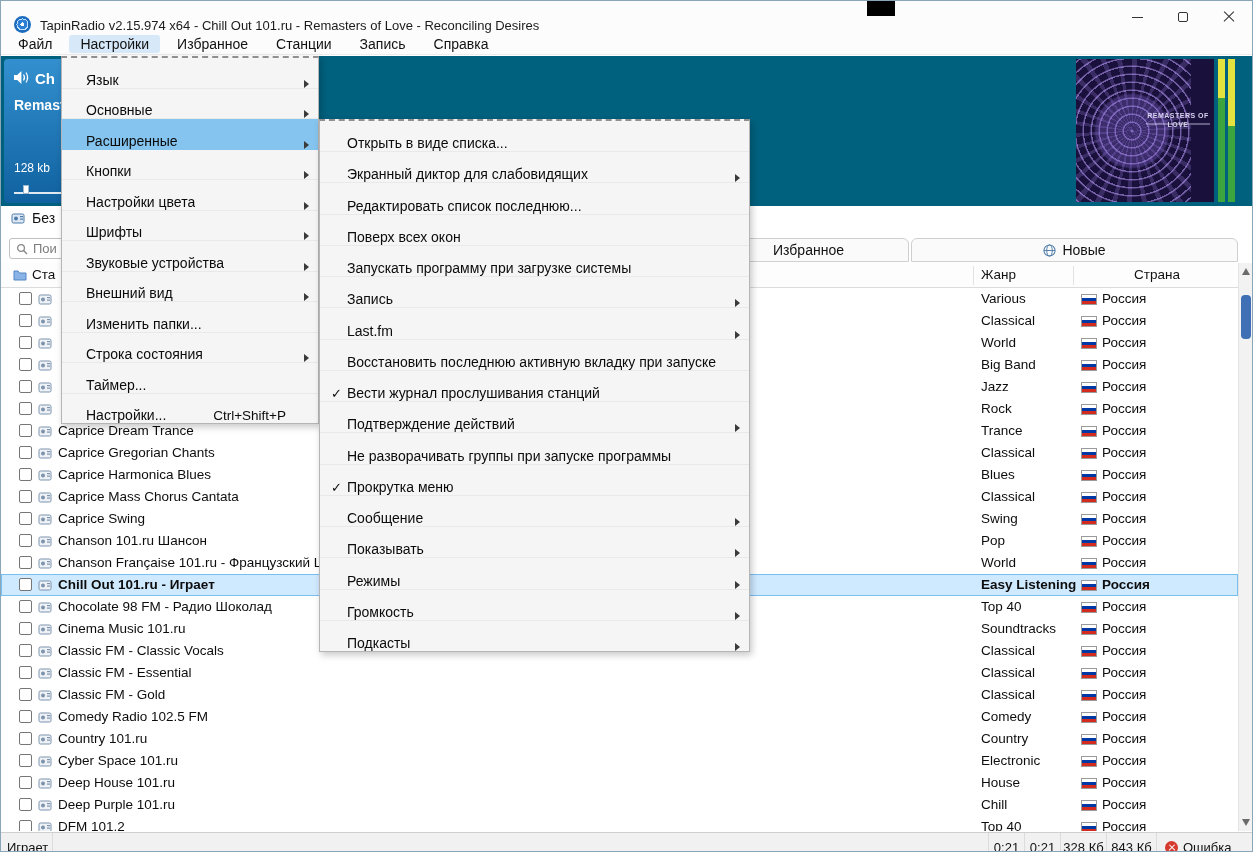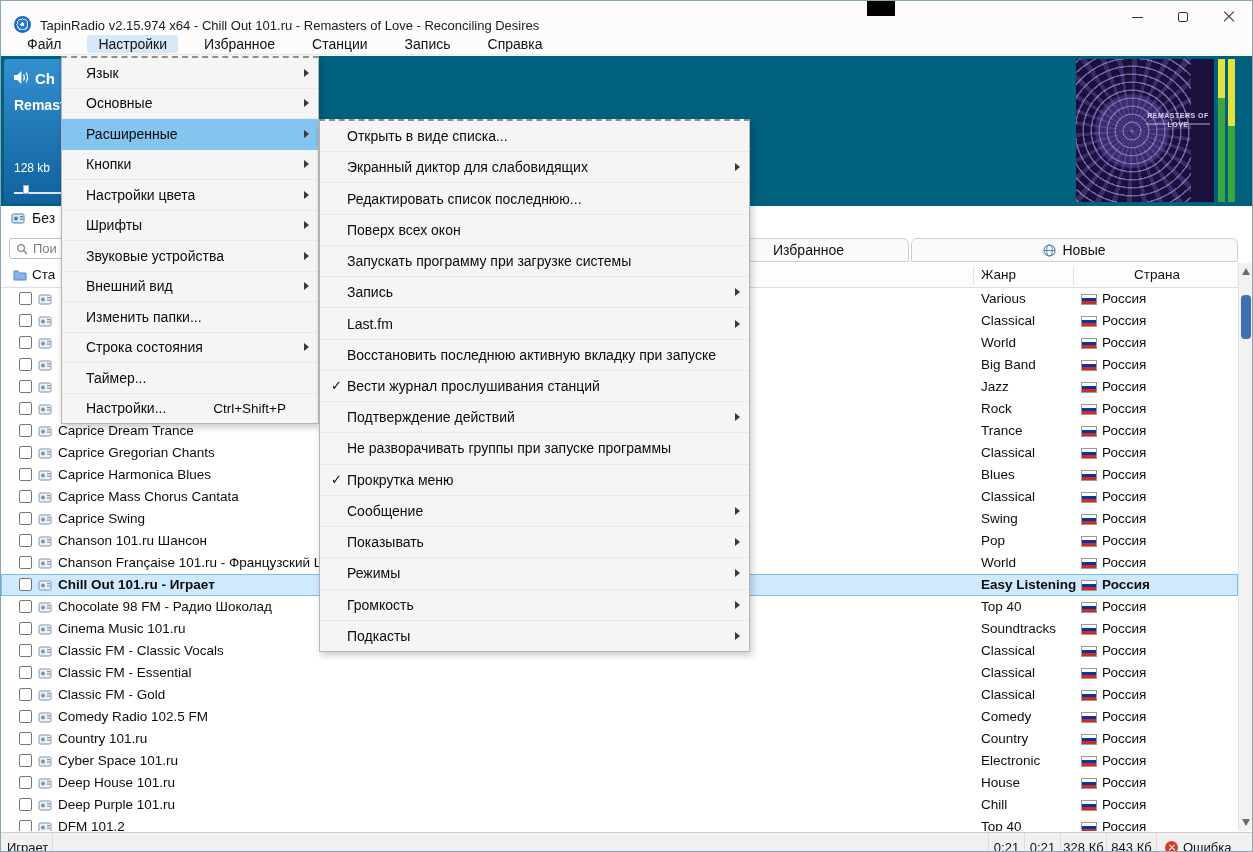--- a/index.html
+++ b/index.html
@@ -17,21 +17,21 @@
   .cap{width:46px;height:100%;display:flex;align-items:center;justify-content:center}
   .g-min{width:11px;height:1px;background:#333}
   .g-max{width:10px;height:10px;border:1px solid #333;border-radius:2px}
   .g-close{position:relative;width:12px;height:12px}
   .g-close i{position:absolute;left:-1px;top:5px;width:14px;height:1.2px;background:#333;display:block}
   .g-close i:nth-child(1){transform:rotate(45deg)}
   .g-close i:nth-child(2){transform:rotate(-45deg)}
 
   
   .menubar{position:absolute;left:0;top:32px;right:0;height:22px;background:#fcfcfc;display:flex;align-items:center;font-size:14px;color:#111;border-bottom:1px solid #ededed}
-  .mb-item{padding:1px 11px;margin-left:15px;border-radius:3px}
+  .mb-item{padding:1px 11px;margin-left:6px;border-radius:3px}
   .mb-item.open{background:#d7e9f9}
 
   
   .player-header{position:absolute;left:0;top:55px;width:100%;height:150px;background:#00617e}
   .station-box{position:absolute;left:3px;top:3px;width:280px;height:144px;border-radius:4px;color:#fff;
     background:linear-gradient(180deg,#3390cf,#10619f)}
   .sb-speaker{position:absolute;left:9px;top:11px}
   .sb-station{position:absolute;left:31px;top:11px;font-weight:bold;font-size:15px;white-space:nowrap}
   .sb-track{position:absolute;left:10px;top:38px;font-weight:bold;font-size:14px;white-space:nowrap}
   .sb-bitrate{position:absolute;left:10px;top:102px;font-size:12px;white-space:nowrap}
@@ -99,21 +99,21 @@
   .sp-err{border-right:none;padding-left:8px;gap:5px;width:95px}
   .err-icon{position:relative;width:13px;height:13px;border-radius:50%;background:#d63b2f;flex:none}
   .err-icon i{position:absolute;left:2.5px;top:5.8px;width:8px;height:1.4px;background:#fff;display:block}
   .err-icon i:nth-child(1){transform:rotate(45deg)}
   .err-icon i:nth-child(2){transform:rotate(-45deg)}
 
   
   .menu{position:absolute;background:#f5f5f5;border:1px solid #b5b5b5;border-top:2px dashed #8f8f8f;box-shadow:2px 3px 7px rgba(0,0,0,.22);display:flex;flex-direction:column;color:#0b0b0b}
   .menu-main{left:60px;top:55px;width:258px;height:368px;z-index:40}
   .menu-sub{left:318px;top:118px;width:431px;height:533px;z-index:50}
-  .menu-item{flex:1;display:flex;align-items:center;font-size:14px;border-bottom:1px solid #e9e9e9;padding:0 9px 0 24px;white-space:nowrap}
+  .menu-item{flex:1;display:flex;align-items:flex-end;font-size:14px;border-bottom:1px solid #e9e9e9;padding:0 9px 0 24px;white-space:nowrap}
   .menu-sub .menu-item{padding-left:6px}
   .menu-item:last-child{border-bottom:none}
   .menu-item.hl{background:#84c4ef;border-bottom-color:#84c4ef}
   .mi-check{width:21px;text-align:center;font-size:13px;flex:none}
   .mi-label{overflow:hidden}
   .mi-shortcut{margin-left:auto;padding-right:18px;font-size:13.5px}
   .mi-arrow{flex:none;width:0;height:0;border-left:5px solid #3a3a3a;border-top:4px solid transparent;border-bottom:4px solid transparent}
 </style>
 </head>
 <body>

